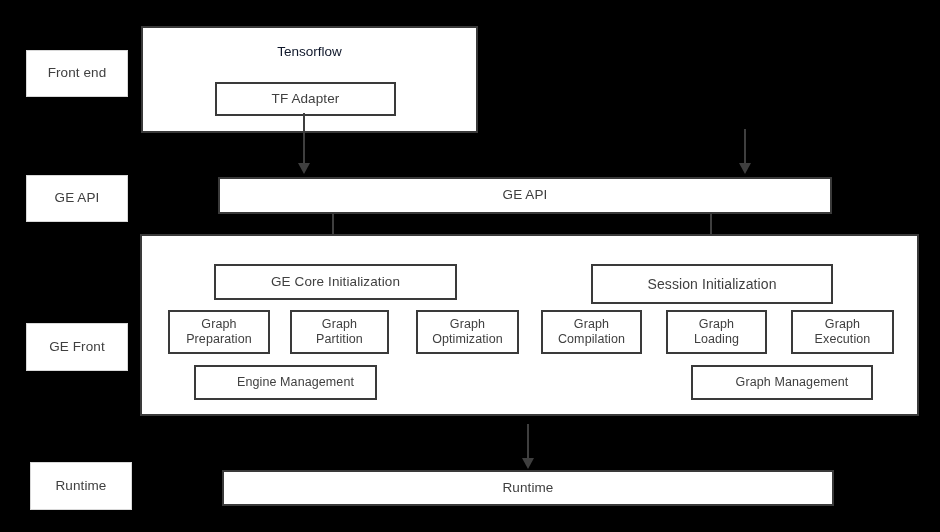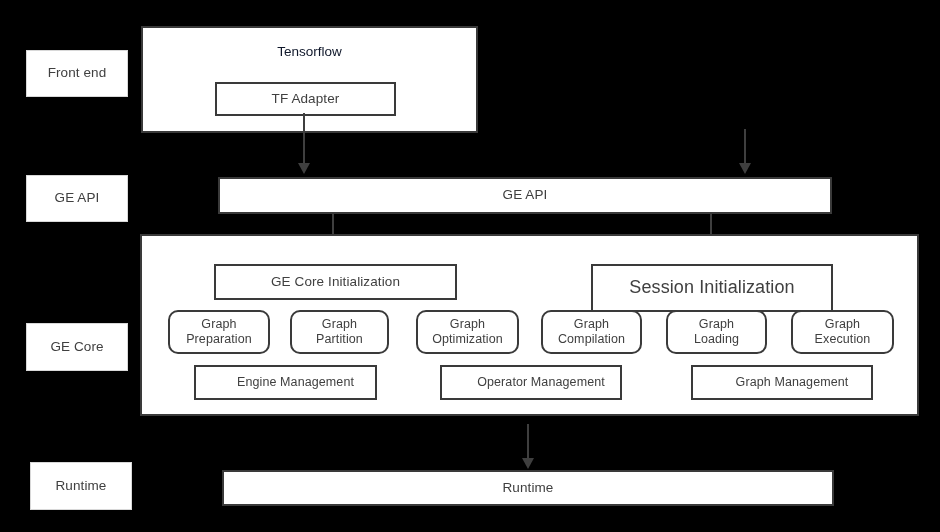--- a/index.html
+++ b/index.html
@@ -54,21 +54,20 @@
     font-size: 13.5px;
   }
   .inner-box {
     border: 2px solid #3a3a3a;
   }
   .wide-bar {
     font-size: 13.5px;
   }
   .small-cell {
     font-size: 12.5px;
-    border-radius: 10px;
   }
   .mgmt-cell {
     font-size: 12.5px;
     padding-left: 20px;
   }
   
   .arrow-line {
     position: absolute;
     background: #3f3f3f;
     width: 2px;
@@ -89,21 +88,21 @@
 
   <div class="box label-box" style="left:26px; top:50px; width:102px; height:47px;">
     <span>Front end</span>
   </div>
 
   <div class="box label-box" style="left:26px; top:175px; width:102px; height:47px;">
     <span>GE API</span>
   </div>
 
   <div class="box label-box" style="left:26px; top:323px; width:102px; height:48px;">
-    <span>GE Core</span>
+    <span>GE Front</span>
   </div>
 
   <div class="box label-box" style="left:30px; top:462px; width:102px; height:48px;">
     <span>Runtime</span>
   </div>
 
   <div class="frame" style="position:absolute; left:141px; top:26px; width:333px; height:103px;">
     <div class="frame-title" style="top:16px;">Tensorflow</div>
     <div class="box inner-box" style="left:72px; top:54px; width:181px; height:34px; font-size:13.5px;align-items:center;">
       <span>TF Adapter</span>
@@ -125,21 +124,21 @@
   <div class="arrow-head" style="left:327px; top:260px;"></div>
 
   <div class="arrow-line" style="left:710px; top:214px; height:48px;"></div>
   <div class="arrow-head" style="left:705px; top:260px;"></div>
 
   <div class="frame" style="position:absolute; left:140px; top:234px; width:775px; height:178px;">
 
     <div class="box inner-box" style="left:72px; top:28px; width:243px; height:36px; font-size:13.5px;">
       <span>GE Core Initialization</span>
     </div>
-    <div class="box inner-box" style="left:449px; top:28px; width:242px; height:48px; font-size:18px;">
+    <div class="box inner-box" style="left:449px; top:28px; width:242px; height:40px; font-size:14px;">
       <span>Session Initialization</span>
     </div>
 
     <div class="box inner-box small-cell" style="left:26px; top:74px; width:102px; height:44px;">
       <span>Graph
 Preparation</span>
     </div>
     <div class="box inner-box small-cell" style="left:148px; top:74px; width:99px; height:44px;">
       <span>Graph
 Partition</span>
@@ -157,23 +156,20 @@
 Loading</span>
     </div>
     <div class="box inner-box small-cell" style="left:649px; top:74px; width:103px; height:44px;">
       <span>Graph
 Execution</span>
     </div>
 
     <div class="box inner-box mgmt-cell" style="left:52px; top:129px; width:183px; height:35px;">
       <span>Engine Management</span>
     </div>
-    <div class="box inner-box mgmt-cell" style="left:298px; top:129px; width:182px; height:35px;">
-      <span>Operator Management</span>
-    </div>
     <div class="box inner-box mgmt-cell" style="left:549px; top:129px; width:182px; height:35px;">
       <span>Graph Management</span>
     </div>
   </div>
 
   <div class="arrow-line" style="left:527px; top:424px; height:36px;"></div>
   <div class="arrow-head" style="left:522px; top:458px;"></div>
 
   <div class="box wide-bar" style="left:222px; top:470px; width:612px; height:36px;">
     <span>Runtime</span>

